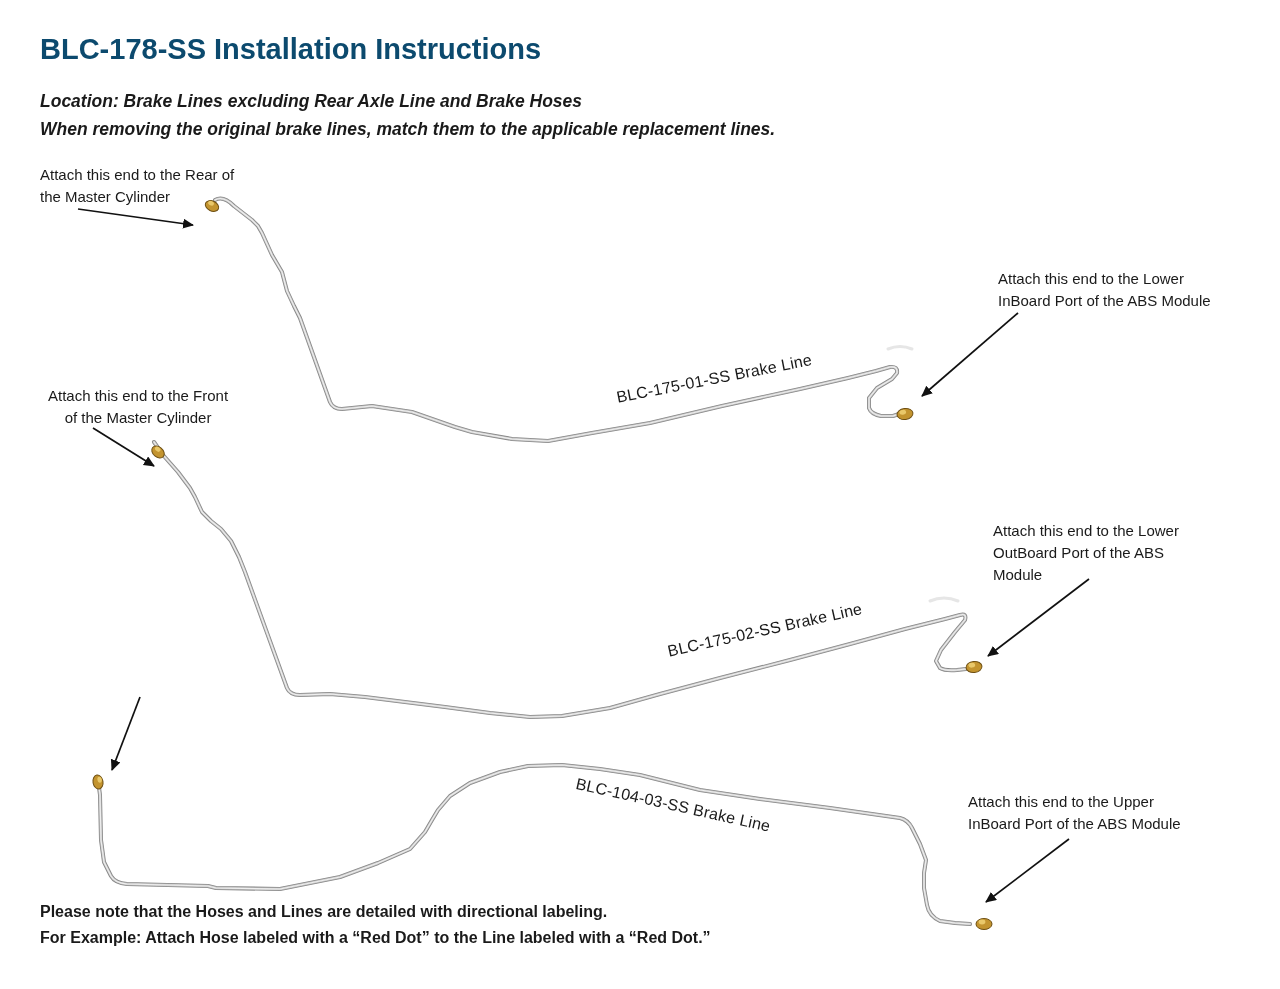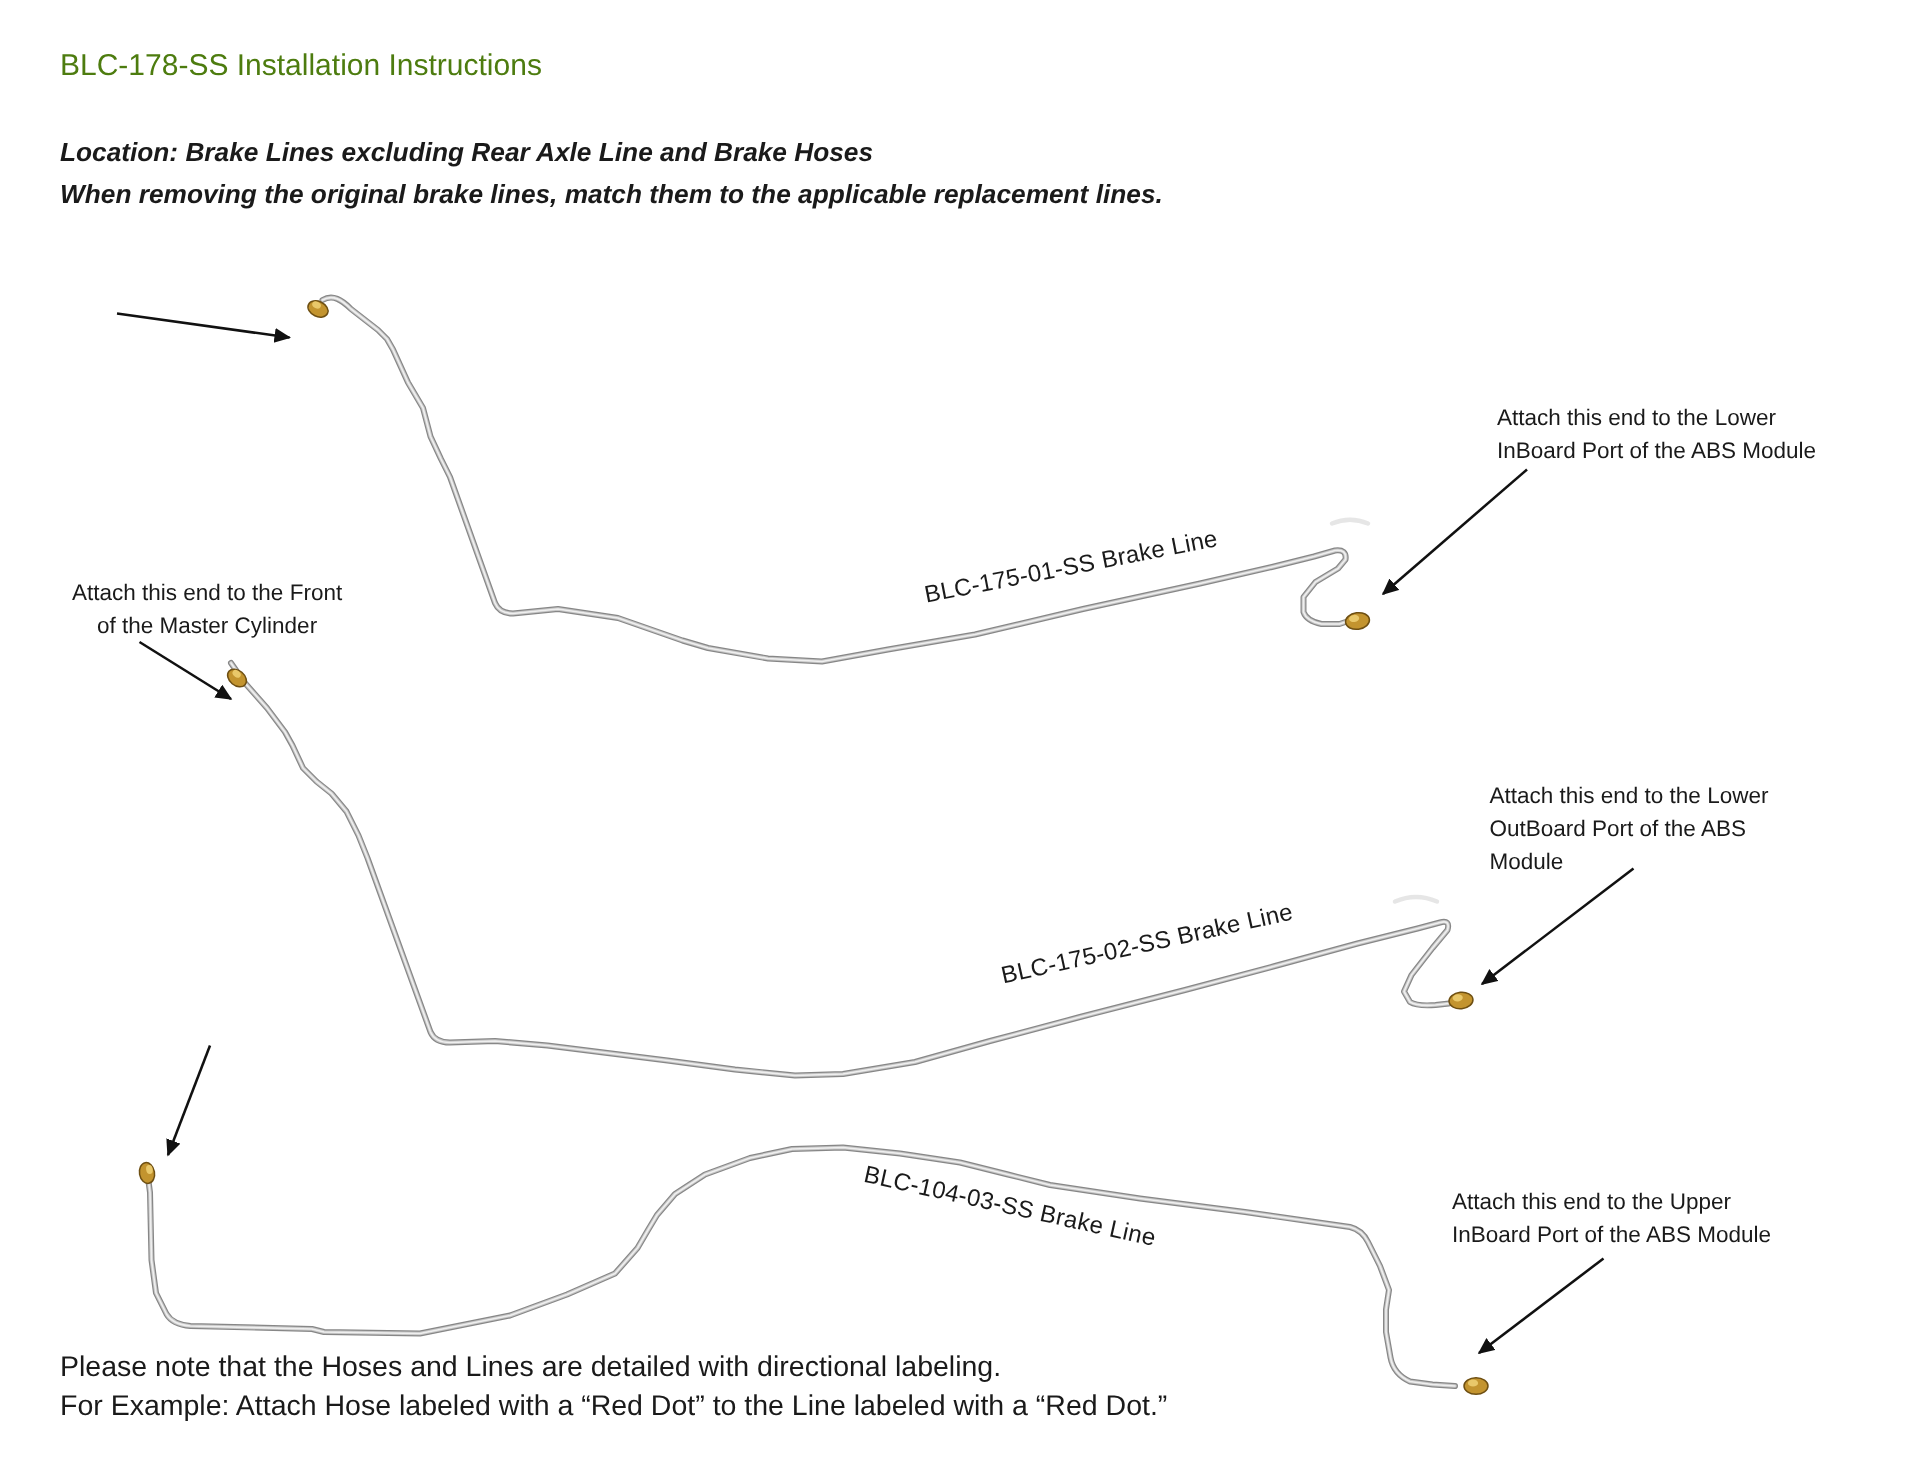--- a/index.html
+++ b/index.html
@@ -6,32 +6,32 @@
   .page{
     position:relative;
     width:1280px;height:989px;
     background:#ffffff;
     font-family:"Liberation Sans",sans-serif;
     color:#1a1a1a;
     overflow:hidden;
   }
   .page-title{
     position:absolute;left:40px;top:33px;
-    font-size:20px;font-weight:400;color:#4d7c0f;
+    font-size:29px;font-weight:700;color:#0c4a6e;
     white-space:nowrap;margin:0;
   }
   .subhead{
     position:absolute;left:40px;top:87px;
     font-size:17.5px;font-weight:700;line-height:28px;
     white-space:pre-line;
     font-style:italic;
   }
   .footer-note{
     position:absolute;left:40px;top:899px;
-    font-size:19px;font-weight:400;line-height:26px;
+    font-size:16px;font-weight:700;line-height:26px;
     white-space:pre-line;
   }
   .ann{
     position:absolute;
     font-size:15px;line-height:22px;
     white-space:pre-line;
   }
   .line-label{
     position:absolute;
     font-size:16px;letter-spacing:.2px;
@@ -52,20 +52,22 @@
 </head>
 <body>
 
 <div class="page">
 
   <h1 class="page-title">BLC-178-SS Installation Instructions</h1>
 
   <div class="subhead">Location: Brake Lines excluding Rear Axle Line and Brake Hoses
 When removing the original brake lines, match them to the applicable replacement lines.</div>
 
+  <div class="ann" style="left:40px;top:164px;">Attach this end to the Rear of
+the Master Cylinder</div>
   <div class="ann" style="left:998px;top:268px;">Attach this end to the Lower
 InBoard Port of the ABS Module</div>
 
   <div class="ann" style="left:48px;top:385px;text-align:center;">Attach this end to the Front
 of the Master Cylinder</div>
   <div class="ann" style="left:993px;top:520px;">Attach this end to the Lower
 OutBoard Port of the ABS
 Module</div>
 
   <div class="ann" style="left:968px;top:791px;">Attach this end to the Upper

